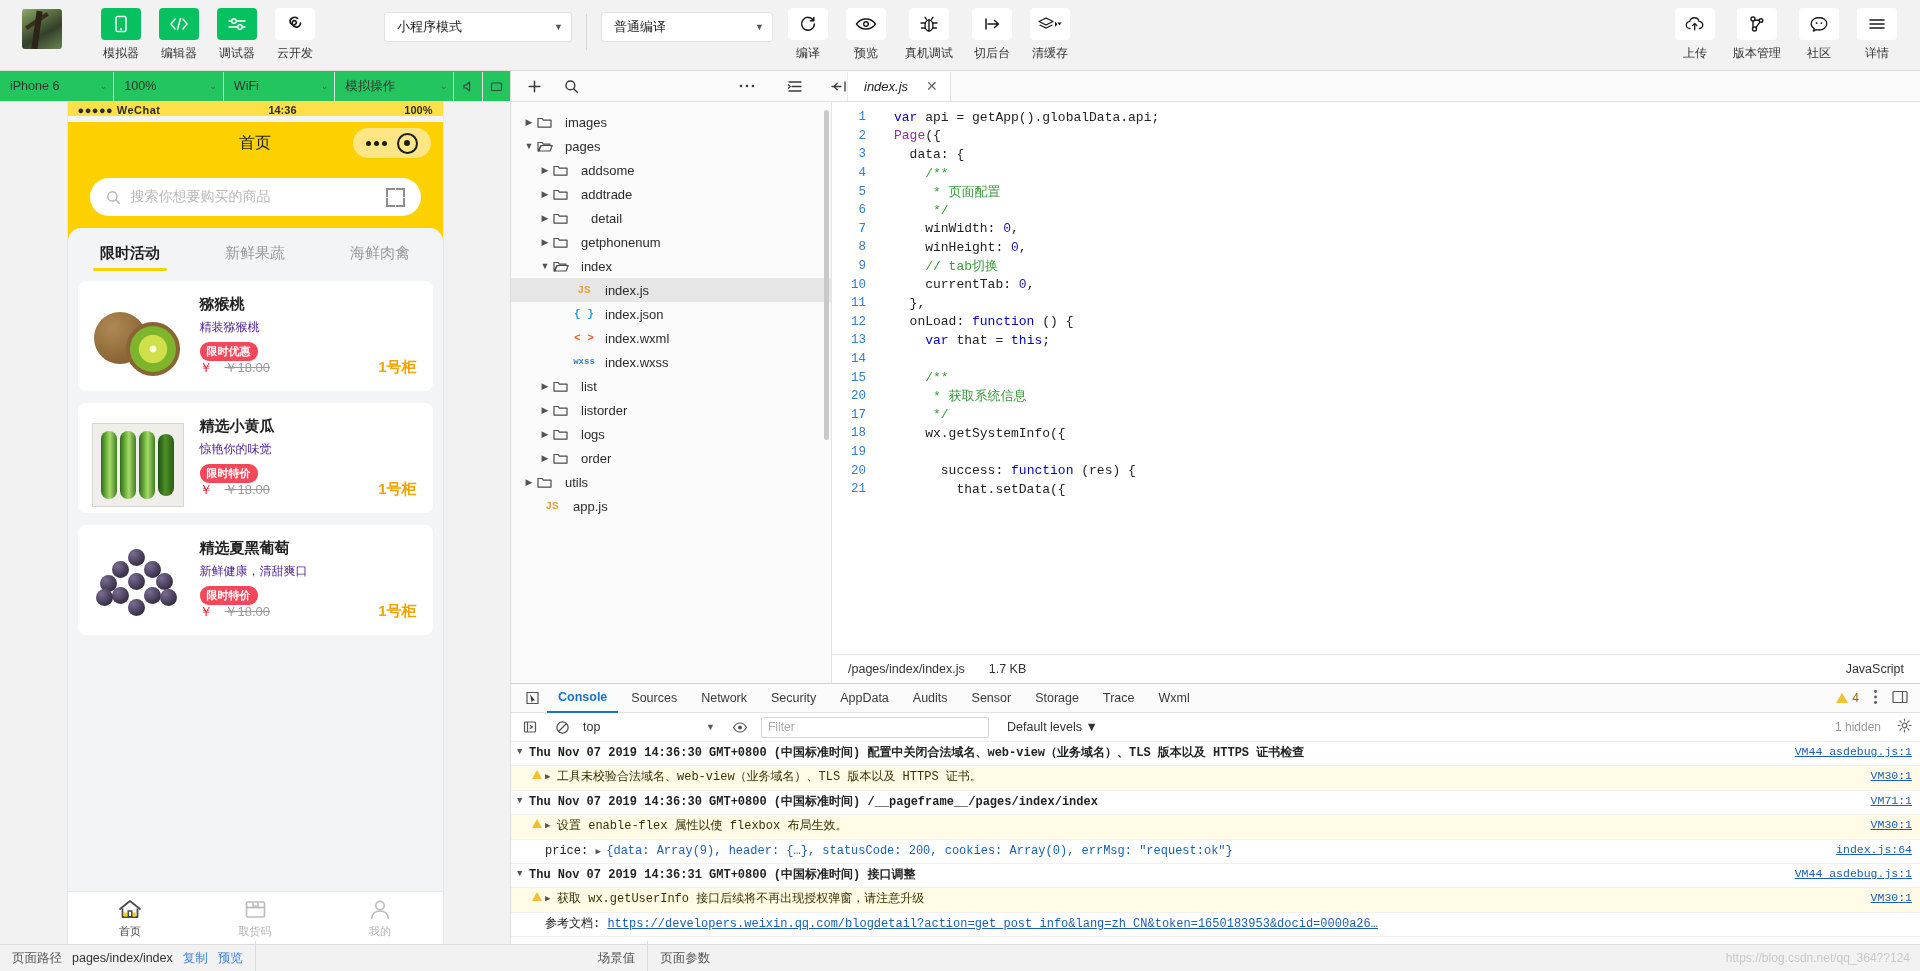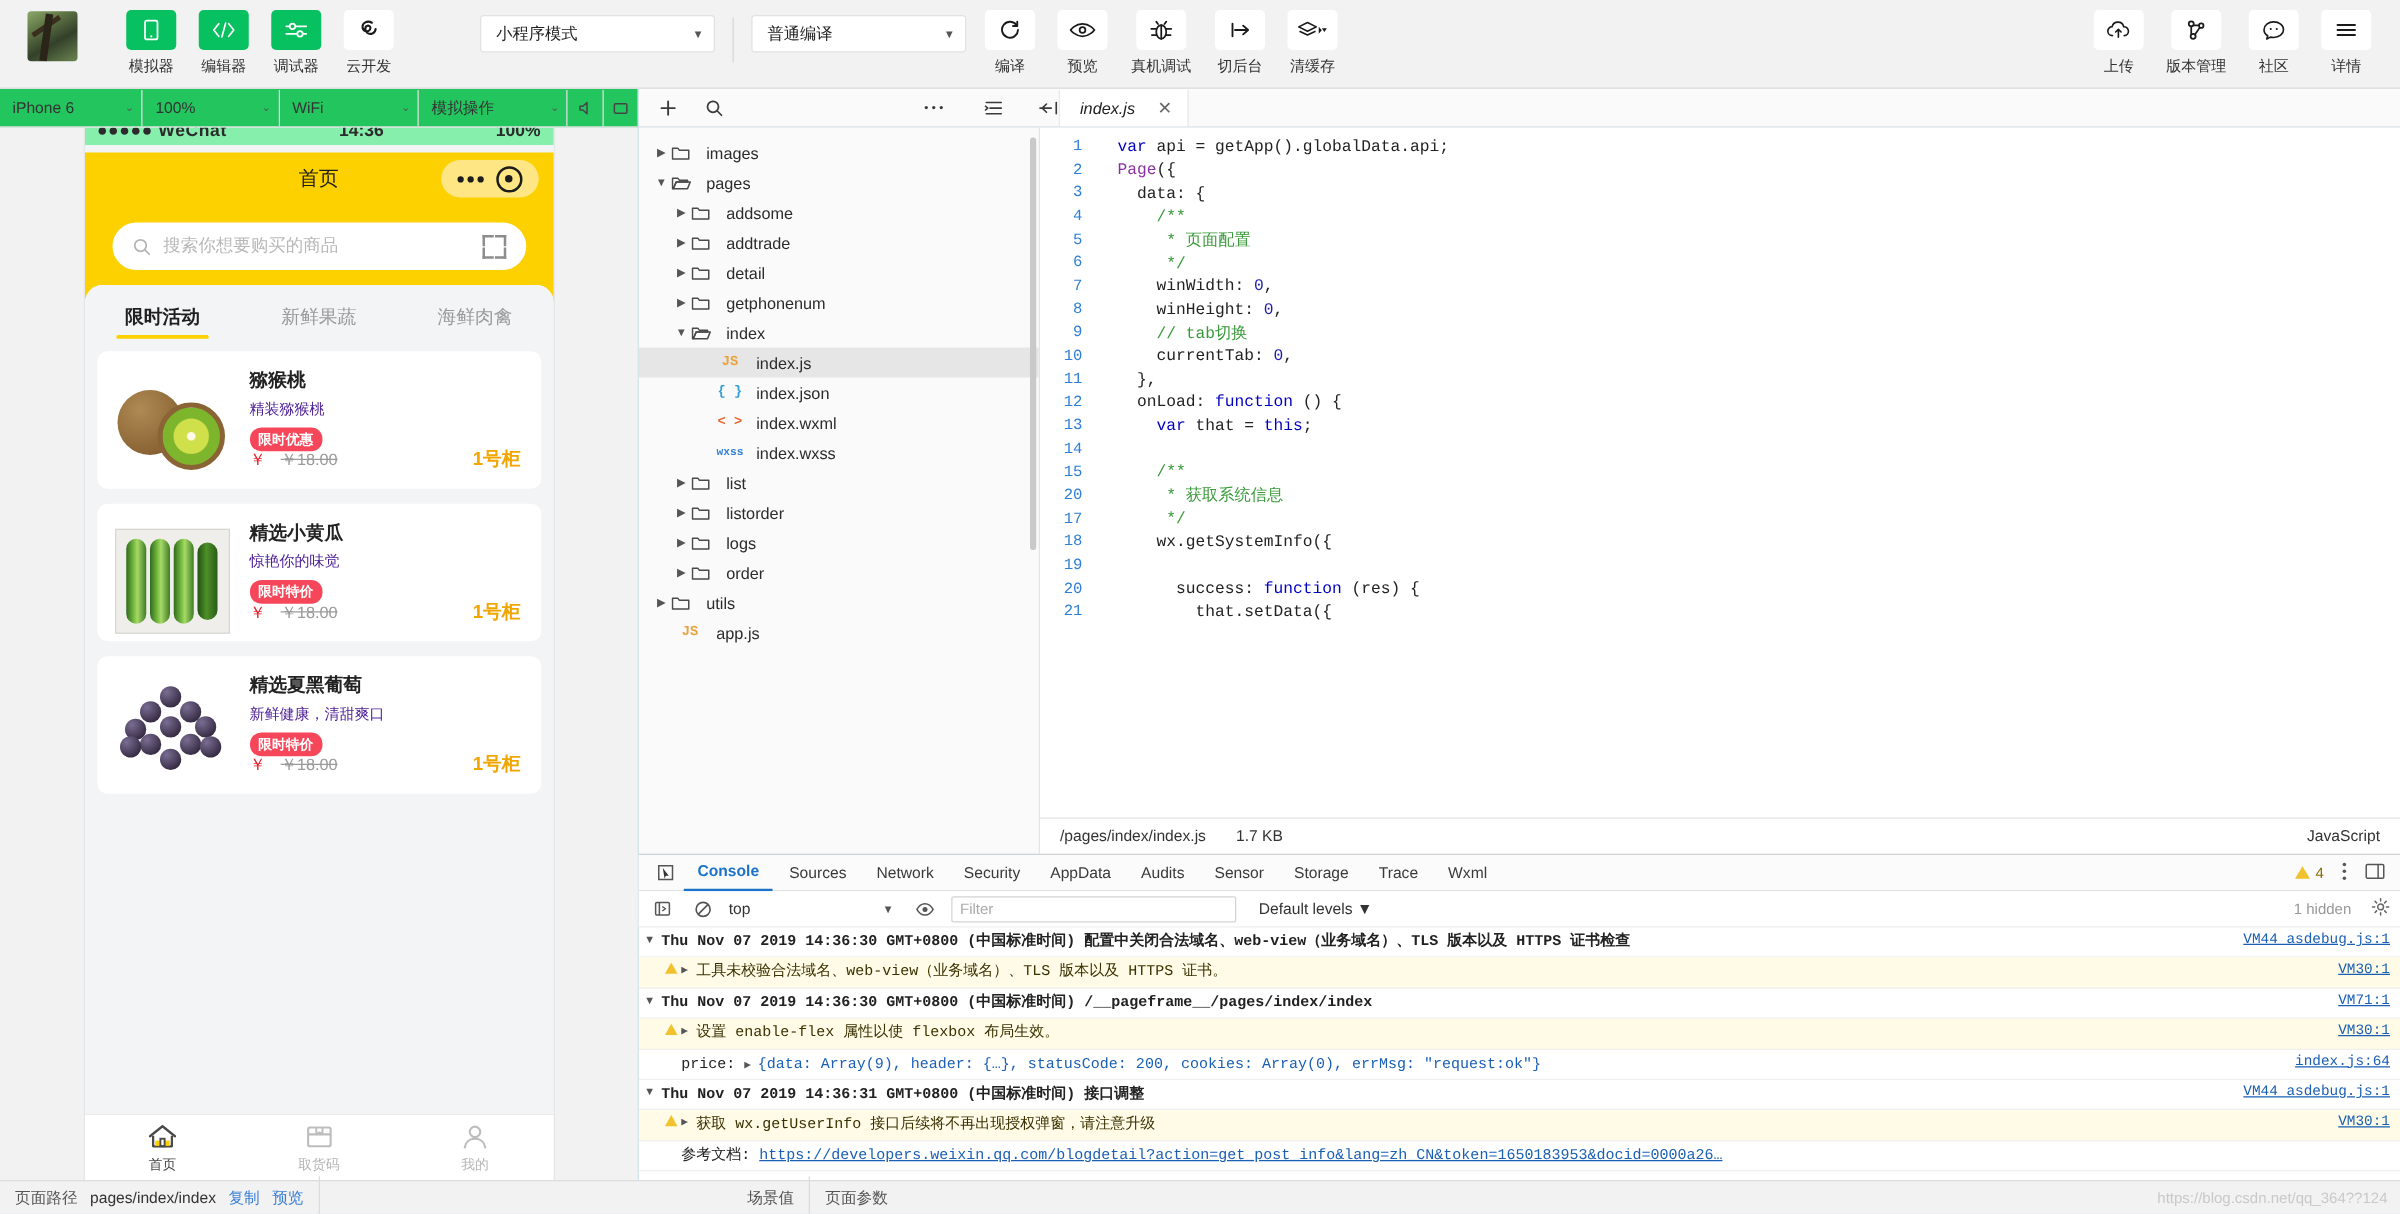--- a/index.html
+++ b/index.html
@@ -66,22 +66,22 @@
   }
   .sim-sel.w1{width:100px;} .sim-sel.w2{width:95px;} .sim-sel.w3{width:97px;} .sim-sel.w4{width:105px;}
   .sim-icnbtn{width:28px;height:29px;display:flex;align-items:center;justify-content:center;cursor:pointer;color:#444;}
 
   .phone-wrap{flex:1;position:relative;overflow:hidden;background:#f2f2f2;display:flex;justify-content:center;}
   .phone{
     width:375px;margin-top:0;background:#f3f4f6;position:relative;overflow:hidden;
     height:100%;display:flex;flex-direction:column;box-shadow:0 0 0 1px #e6e6e6;
   }
   .ph-status{
-    height:20px;background:#86efac;display:flex;align-items:flex-start;justify-content:space-between;
-    padding:0 10px;font-size:14px;color:#2b2b2b;font-weight:bold;flex:0 0 20px;
+    height:20px;background:#fde047;display:flex;align-items:flex-end;justify-content:space-between;
+    padding:0 10px;font-size:11px;color:#2b2b2b;font-weight:bold;flex:0 0 20px;
     position:relative;top:-6px;
   }
   .ph-status .carrier{letter-spacing:.5px;}
   .ph-nav{
     background:#fdd000;height:42px;display:flex;align-items:center;justify-content:center;
     position:relative;flex:0 0 42px;
   }
   .ph-nav .title{font-size:16px;color:#1c1c1c;font-weight:500;}
   .capsule{
     position:absolute;right:12px;top:6px;width:78px;height:30px;border-radius:15px;
@@ -151,21 +151,21 @@
      background:radial-gradient(circle at 32% 28%,#7a6d93,#3b3049 70%,#221b2c);}
 
   .ph-tabbar{
     height:52px;flex:0 0 52px;background:#fff;border-top:1px solid #e9e9e9;display:flex;
   }
   .tabitem{flex:1;display:flex;flex-direction:column;align-items:center;justify-content:center;gap:3px;cursor:pointer;}
   .tabitem .tl{font-size:11px;color:#b5b5b5;}
   .tabitem.active .tl{color:#4a4a4a;}
 
   
-  .ed-col{flex:1;display:flex;flex-direction:column;min-width:0;background:#7dd3fc;justify-content:space-between;}
+  .ed-col{flex:1;display:flex;flex-direction:column;min-width:0;background:#0f172a;justify-content:space-between;}
   .ed-topbar{
     height:30px;flex:0 0 30px;background:#fafafa;border-bottom:1px solid #e0e0e0;display:flex;align-items:center;
   }
   .ed-topbar .tree-tools{width:320px;flex:0 0 320px;display:flex;align-items:center;gap:22px;padding-left:16px;border-right:1px solid #e9e9e9;height:29px;}
   .ed-topbar .tool{cursor:pointer;color:#3a3a3a;display:flex;align-items:center;}
   .tabstrip{flex:1;display:flex;align-items:flex-end;height:29px;}
   .filetab{
     height:29px;display:flex;align-items:center;gap:18px;padding:0 12px 0 16px;
     background:#fff;border-right:1px solid #e5e5e5;font-style:italic;font-size:13px;color:#222;cursor:pointer;
   }
@@ -653,21 +653,21 @@
                 </span>
                 <span style="margin-left:6px">addtrade</span>
               </div>
               <div class="trow ind2">
                 <span class="tri">▶</span>
                 <span class="fold">
                   <svg width="15" height="13" viewBox="0 0 15 13">
                     <path d="M1 2.5h4.2l1.2 1.6H14v7H1z" fill="none" stroke="#4a4a4a" stroke-width="1.2" stroke-linejoin="round"></path>
                   </svg>
                 </span>
-                <span style="margin-left:6px">detail</span>
+                <span style="margin-left:16px">detail</span>
               </div>
               <div class="trow ind2">
                 <span class="tri">▶</span>
                 <span class="fold">
                   <svg width="15" height="13" viewBox="0 0 15 13">
                     <path d="M1 2.5h4.2l1.2 1.6H14v7H1z" fill="none" stroke="#4a4a4a" stroke-width="1.2" stroke-linejoin="round"></path>
                   </svg>
                 </span>
                 <span style="margin-left:6px">getphonenum</span>
               </div>

